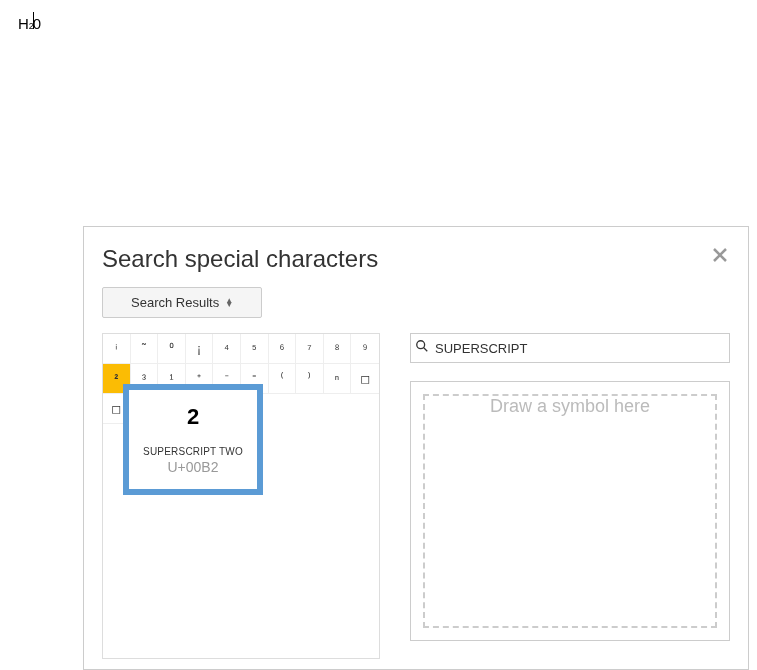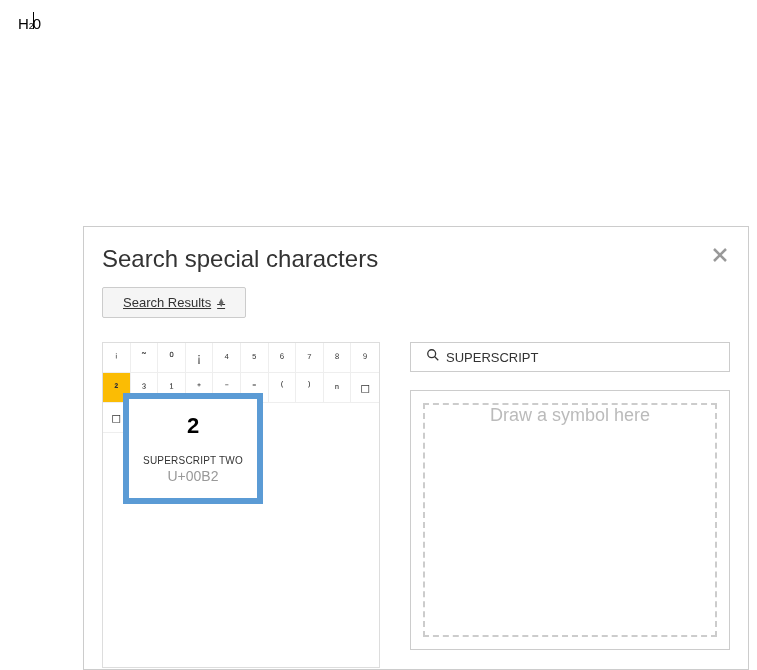--- a/index.html
+++ b/index.html
@@ -3,35 +3,35 @@
   <meta charset="utf-8">
   <style>
     * { box-sizing: border-box; margin: 0; padding: 0; }
     body { font-family: Arial, sans-serif; background: #fff; width: 757px; height: 670px; position: relative; }
     .doc-text { position: absolute; top: 12px; left: 18px; font-size: 15px; color: #000; display: flex; align-items: baseline; }
     .cursor { display: inline-block; border-left: 1px solid #000; height: 17px; vertical-align: top; margin: 0 -1px; }
     .dialog { position: absolute; left: 83px; top: 226px; width: 666px; height: 444px; border: 1px solid #ccc; background: #fff; padding: 18px; }
     .dialog-title { font-size: 24px; font-weight: 400; color: #333; margin-bottom: 14px; }
     .close-x { position: absolute; top: 20px; right: 20px; cursor: pointer; color: #999; }
     .close-x svg { width: 16px; height: 16px; }
-    .dropdown-btn { border: 1px solid #ccc; background: #f5f5f5; padding: 7px 20px; font-size: 13px; color: #333; cursor: pointer; display: inline-flex; align-items: center; gap: 6px; border-radius: 2px; margin-bottom: 24px; text-decoration: underline; }
+    .dropdown-btn { border: 1px solid #ccc; background: #f5f5f5; padding: 7px 28px; font-size: 13px; color: #333; cursor: pointer; display: inline-flex; align-items: center; gap: 6px; border-radius: 2px; margin-bottom: 15px; }
     .sort-arrows { display: inline-flex; flex-direction: column; line-height: 4px; font-size: 8px; color: #666; }
     .content-row { display: flex; gap: 30px; }
     .left-panel { width: 278px; }
     .char-grid { border: 1px solid #ddd; width: 278px; height: 326px; position: relative; }
     .grid-row { display: flex; }
     .grid-cell { width: 27.8px; height: 30px; display: flex; align-items: center; justify-content: center; font-size: 12px; color: #333; border-right: 1px solid #eee; border-bottom: 1px solid #eee; cursor: pointer; }
     .grid-cell:last-child { border-right: none; }
     .grid-cell.selected { background: #fbbc04; font-weight: bold; }
     .tooltip-card { position: absolute; top: 50px; left: 20px; width: 140px; background: #fff; border: 6px solid #5b9bd5; padding: 14px 6px 14px 6px; text-align: center; z-index: 10; }
     .tooltip-char { font-size: 22px; font-weight: bold; color: #000; margin-bottom: 16px; }
     .tooltip-name { font-size: 10px; color: #333; letter-spacing: 0.2px; margin-bottom: 2px; }
     .tooltip-code { font-size: 14px; color: #999; }
     .right-panel { flex: 1; display: flex; flex-direction: column; gap: 18px; }
-    .search-bar { border: 1px solid #ccc; height: 30px; display: flex; align-items: center; padding: 0 15px; gap: 6px; }
+    .search-bar { border: 1px solid #ccc; height: 30px; display: flex; align-items: center; padding: 0 4px; gap: 6px; }
     .search-bar svg { width: 14px; height: 14px; }
     .search-input { border: none; outline: none; font-size: 13px; color: #333; flex: 1; background: transparent; }
     .draw-area { border: 1px solid #ccc; height: 260px; padding: 12px; position: relative; }
     .draw-inner { border: 2px dashed #ccc; width: 100%; height: 100%; display: flex; align-items: flex-start; justify-content: center; }
     .draw-placeholder { color: #bbb; font-size: 18px; }
     sup { font-size: 9px; vertical-align: super; }
   </style>
 </head>
 <body>
 

